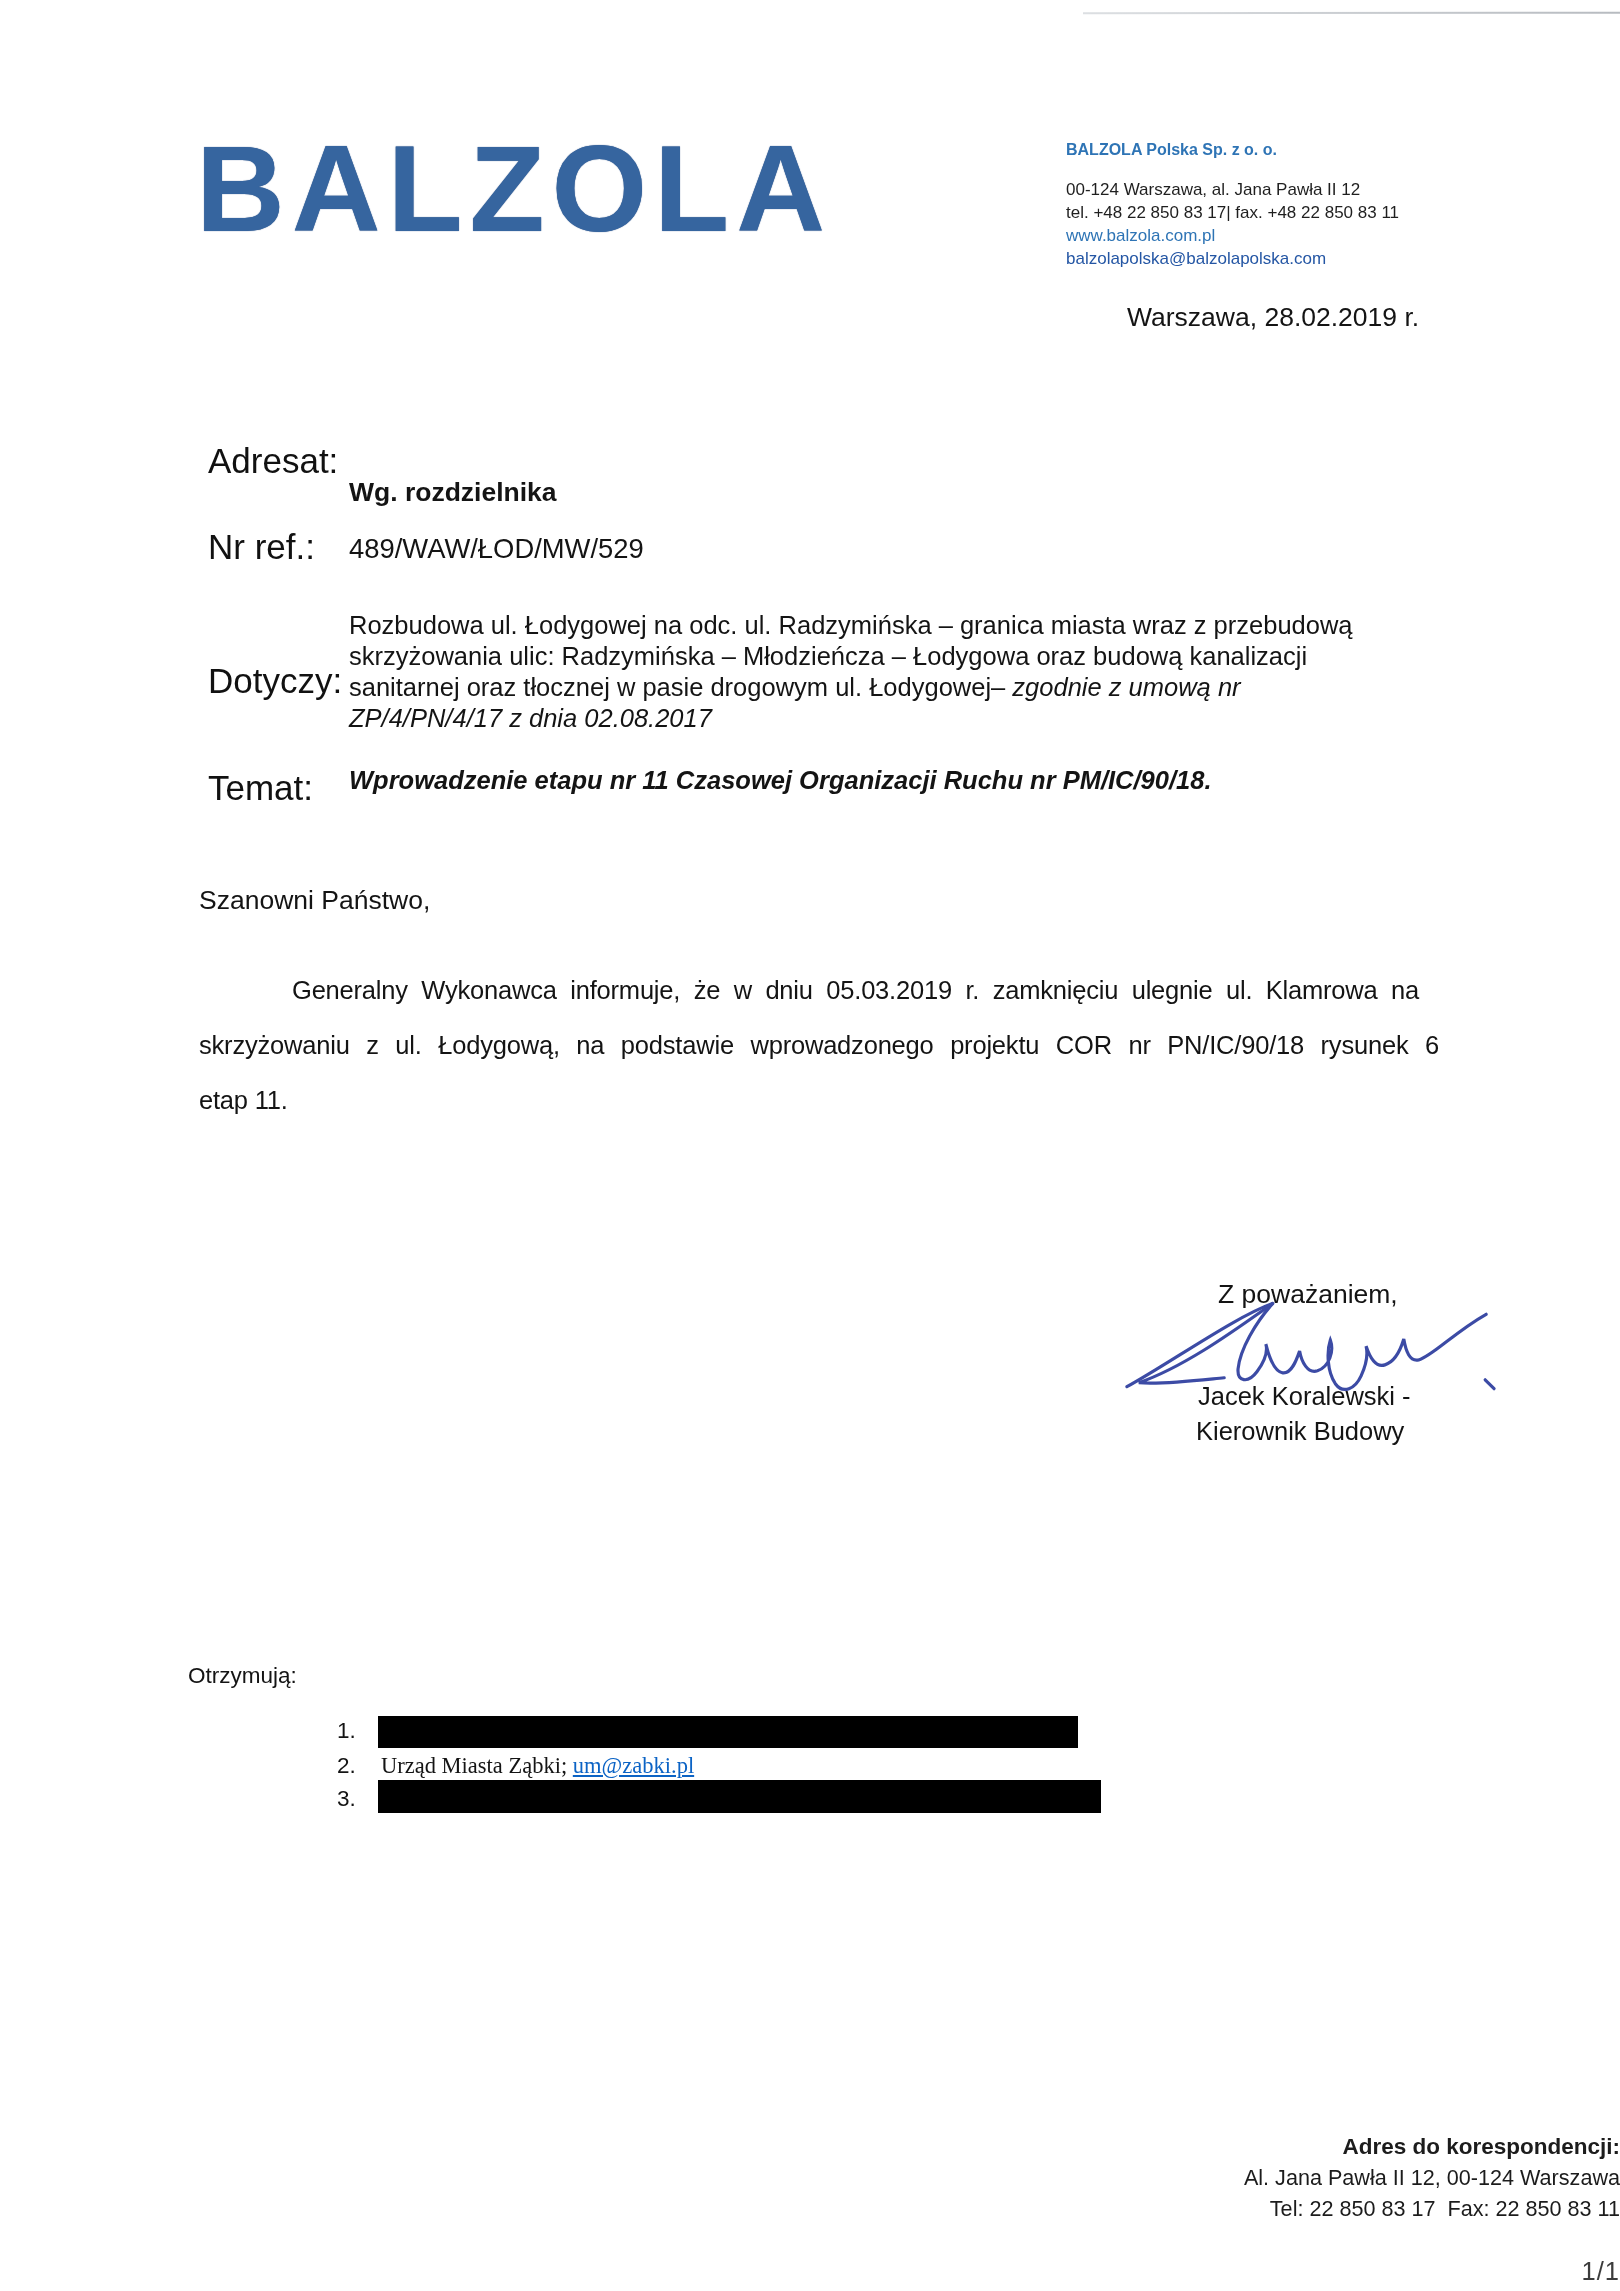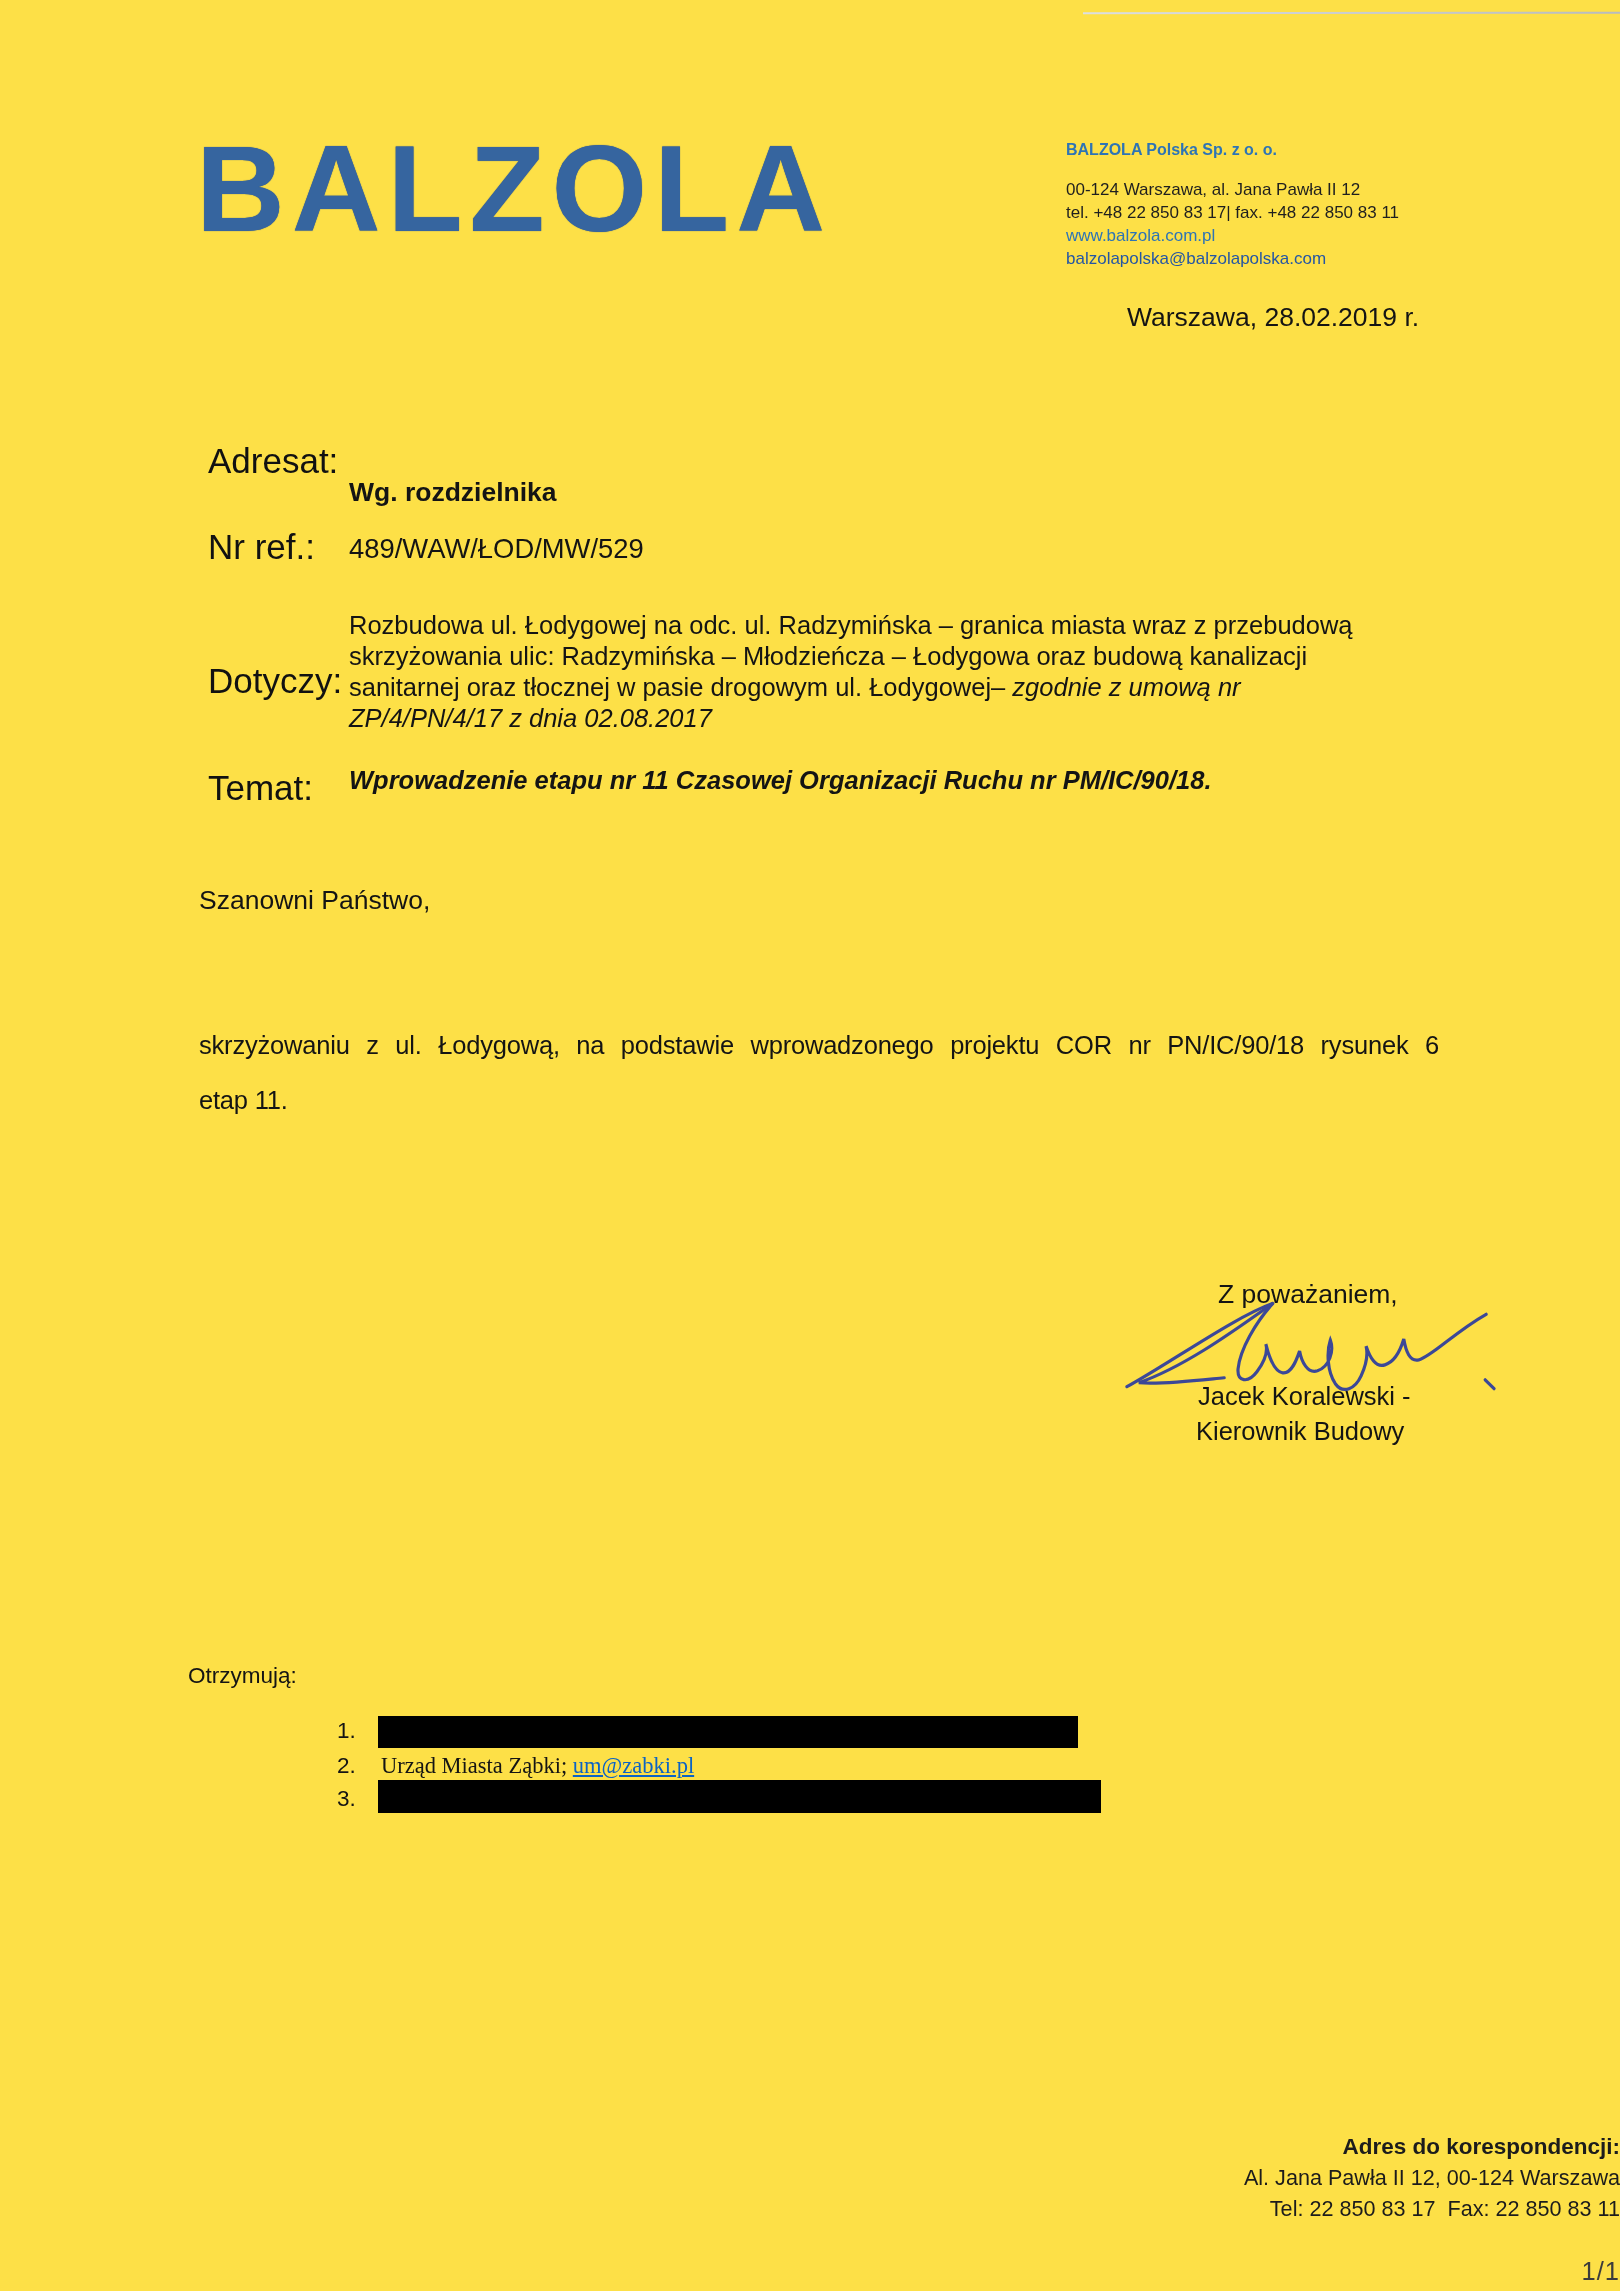--- a/index.html
+++ b/index.html
@@ -1,21 +1,21 @@
 <!DOCTYPE html>
 <html lang="pl"><head>
 <meta charset="utf-8">
 <style>
   html,body{margin:0;padding:0;background:#888;}
   *{box-sizing:border-box;}
   .page{
     position:relative;
     width:1620px;height:2292px;
     margin:0 auto;
-    background:#fde047;
+    background:#ffffff;
     font-family:"Liberation Sans", sans-serif;
     color:#141414;
     overflow:hidden;
   }
   .abs{position:absolute;}
   
   .scan-line{top:11.8px;left:1083px;width:537px;height:2px;
     background:linear-gradient(to right,#dcdfe2,#b7bbc0);transform:rotate(-0.08deg);}
   
   .logo{left:196px;top:127px;font-size:123px;font-weight:800;letter-spacing:6.9px;
@@ -83,20 +83,21 @@
     <div>Rozbudowa ul. Łodygowej na odc. ul. Radzymińska – granica miasta wraz z przebudową</div>
     <div>skrzyżowania ulic: Radzymińska – Młodzieńcza – Łodygowa oraz budową kanalizacji</div>
     <div><span>sanitarnej oraz tłocznej w pasie drogowym ul. Łodygowej– </span><span class="italic">zgodnie z umową nr</span></div>
     <div class="italic">ZP/4/PN/4/17 z dnia 02.08.2017</div>
   </div>
 
   <div class="abs lbl" style="left:208px;top:768px;">Temat:</div>
   <div class="abs temat-val">Wprowadzenie etapu nr 11 Czasowej Organizacji Ruchu nr PM/IC/90/18.</div>
 
   <div class="abs salutation">Szanowni Państwo,</div>
+  <div class="abs bline j" style="left:292px;top:976px;width:1127px;">Generalny Wykonawca informuje, że w dniu 05.03.2019 r. zamknięciu ulegnie ul. Klamrowa na</div>
   <div class="abs bline j" style="left:199px;top:1031px;width:1240px;">skrzyżowaniu z ul. Łodygową, na podstawie wprowadzonego projektu COR nr PN/IC/90/18 rysunek 6</div>
   <div class="abs bline" style="left:199px;top:1086px;">etap 11.</div>
 
   <div class="abs vale">Z poważaniem,</div>
 
   <svg class="abs sig" viewBox="0 0 390 110" fill="none" stroke="#2c3c9e" stroke-width="3.2" stroke-linecap="round" opacity="0.92">
     <path d="M10 93 C55 68 120 22 157 9 C140 28 124 55 122 75 C121 88 132 90 141 78 C149 67 152 57 150 50 C153 62 158 78 167 79 C176 80 181 66 184 57 C186 68 192 80 202 77 C214 73 219 57 215 46 C211 58 212 78 220 90 C228 101 240 95 246 82 C251 71 253 60 251 52 C255 64 261 74 270 71 C280 68 286 55 289 45 C291 57 295 68 304 66 C318 62 340 38 372 20"></path>
     <path d="M157 9 C120 35 70 72 22 89 C45 91 78 87 108 84"></path>
     <path d="M371 86 L380 95"></path>
   </svg>

